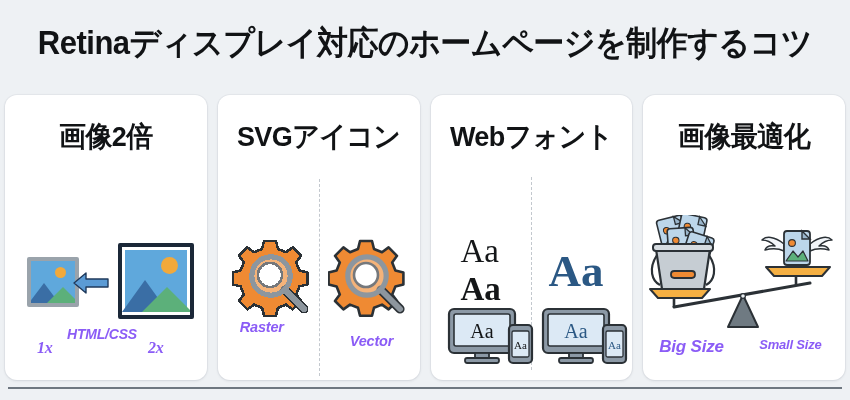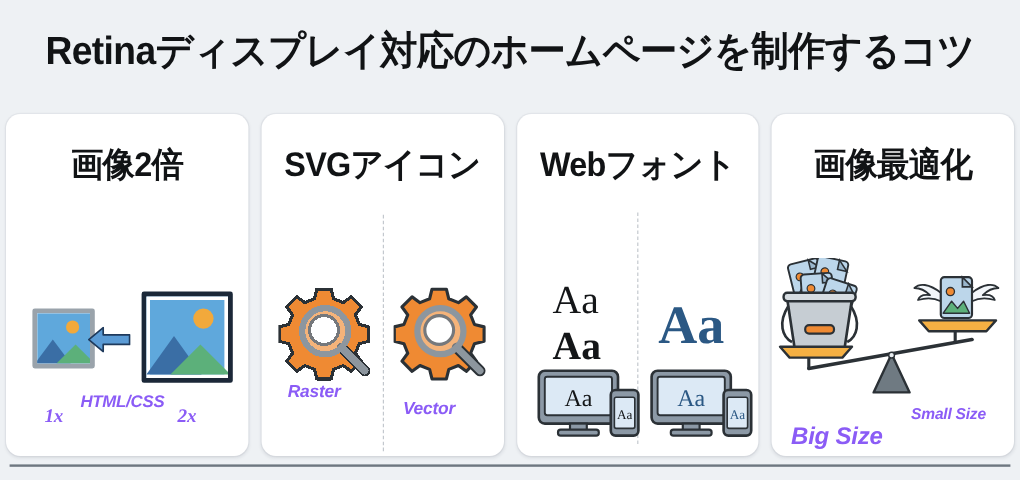--- a/index.html
+++ b/index.html
@@ -179,21 +179,21 @@
             <g>
               <line x1="26.5" y1="26.5" x2="36" y2="36" stroke="#2b3136" stroke-width="4.6" stroke-linecap="round"></line>
               <line x1="26.5" y1="26.5" x2="36" y2="36" stroke="#8d969e" stroke-width="3" stroke-linecap="round"></line>
               <circle cx="19.5" cy="19.5" r="9.6" fill="#ffffff" fill-opacity="0.35" stroke="#2b3136" stroke-width="1.6"></circle>
               <circle cx="19.5" cy="19.5" r="9.6" fill="none" stroke="#8d969e" stroke-width="2.6"></circle>
             </g>
           </svg>
         </div>
 
         <div class="caption" style="left:22px;top:164px;font-size:14.5px;">Raster</div>
-        <div class="caption" style="left:118px;top:178px;font-size:14.5px;text-align:right;">Vector</div>
+        <div class="caption" style="left:132px;top:178px;font-size:14.5px;text-align:right;">Vector</div>
       </div>
     </div>
 
     <div class="card">
       <div class="card-title">Webフォント</div>
       <div class="card-body">
 
         <div class="splitter" style="top:22px;bottom:10px;"></div>
 
         <div class="aa" style="left:30px;top:80px;font-size:33px;font-weight:normal;">Aa</div>
@@ -284,21 +284,21 @@
               <path d="M18,17 C8,9 0,9 -4,13 C2,13 6,16 9,19 C3,18 0,20 -1,23 C6,21 12,21 18,24 Z" fill="#f2f6fa" stroke="#2b3136" stroke-width="1.5" stroke-linejoin="round"></path>
               <path d="M44,17 C54,9 62,9 66,13 C60,13 56,16 53,19 C59,18 62,20 63,23 C56,21 50,21 44,24 Z" fill="#f2f6fa" stroke="#2b3136" stroke-width="1.5" stroke-linejoin="round"></path>
               <rect x="18" y="4" width="26" height="34" rx="3" fill="#bcd6ea" stroke="#2b3136" stroke-width="1.8"></rect>
               <path d="M36,4 L44,12 L36,12 Z" fill="#9ab6cc" stroke="#2b3136" stroke-width="1.4"></path>
               <circle cx="26" cy="16" r="3.4" fill="#ef8a33" stroke="#2b3136" stroke-width="1.1"></circle>
               <path d="M20,34 L27,24 L32,30 L37,24 L42,34 Z" fill="#5cb07a" stroke="#2b3136" stroke-width="1.2" stroke-linejoin="round"></path>
             </g>
           </svg>
         </div>
 
-        <div class="caption" style="left:16px;top:198px;font-size:20px;">Big Size</div>
+        <div class="caption" style="left:16px;top:182px;font-size:17px;">Big Size</div>
         <div class="caption" style="left:116px;top:182px;font-size:13px;">Small Size</div>
       </div>
     </div>
 
   </div>
 
   <div class="bottom-rule"></div>
 
 </div>
 

